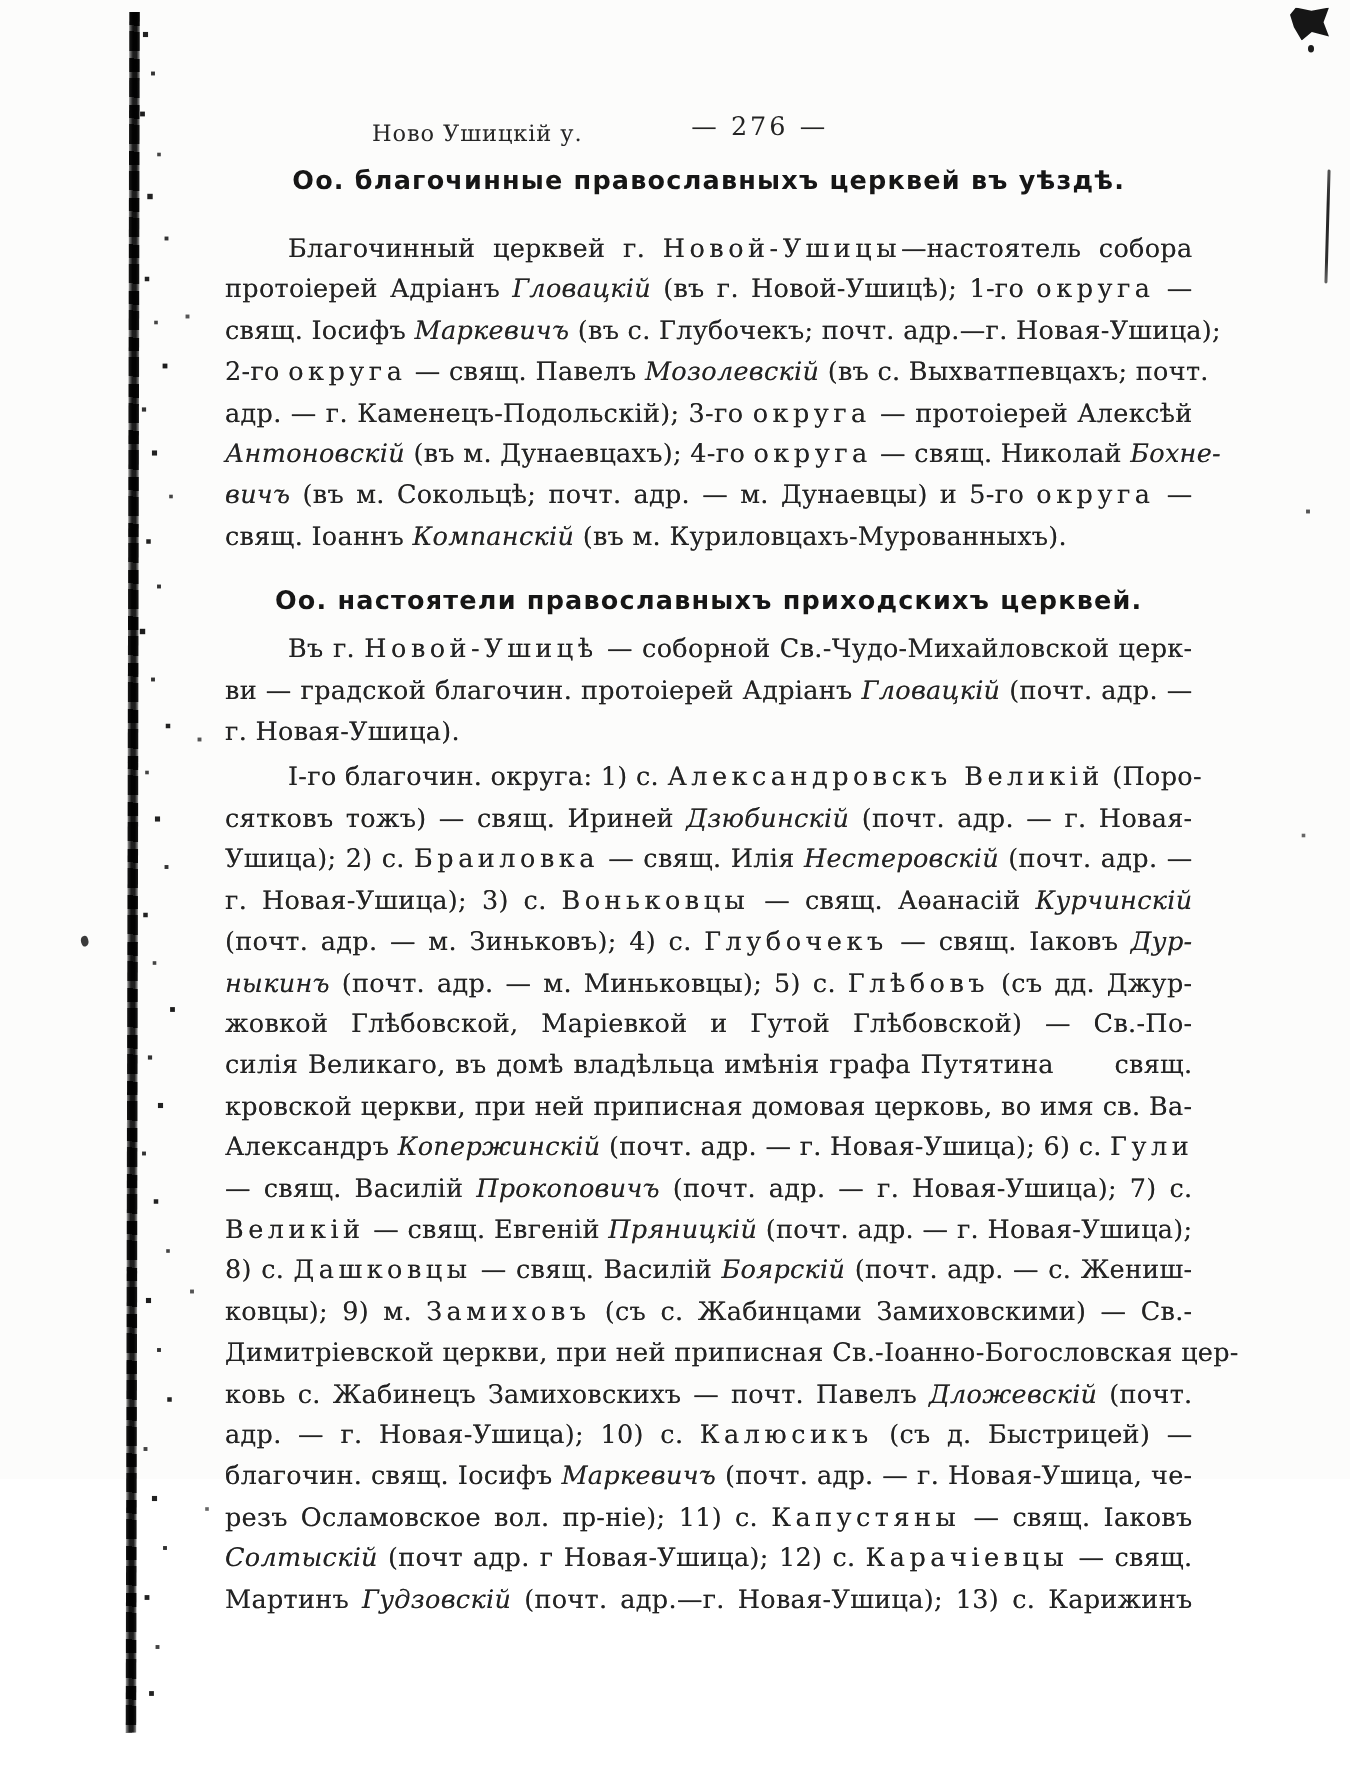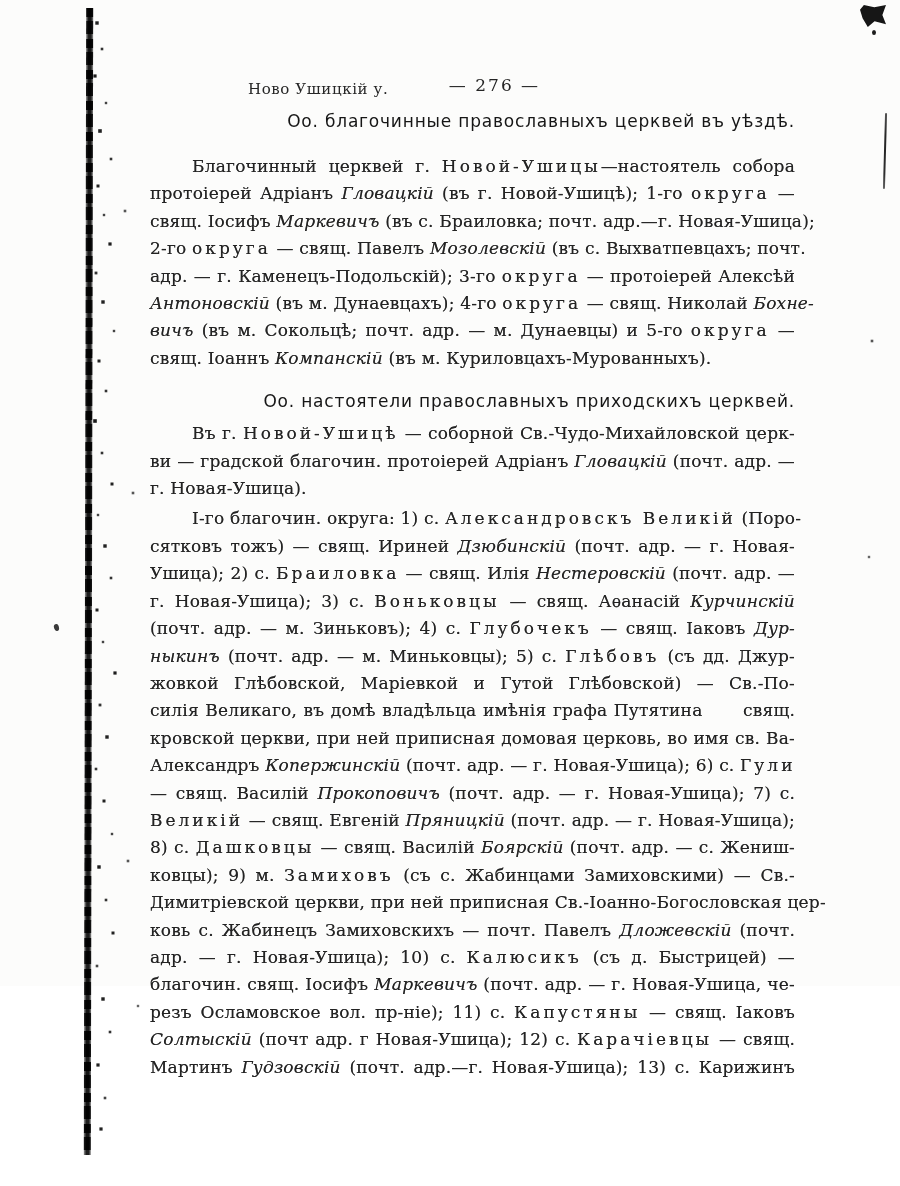--- a/index.html
+++ b/index.html
@@ -56,28 +56,28 @@
   }
   .margin-dot {
     position:absolute; left:54px; top:624px; width:5px; height:7px; background:#3a3a3a;
     border-radius:50% 40% 55% 45%; transform:rotate(-18deg);
   }
   .running-head {
     position:absolute; left:248px; top:80px;
     font-size:15px; letter-spacing:0.6px; color:#262626;
   }
   .page-number {
-    position:absolute; left:172px; top:75px; width:645px; text-align:center;
+    position:absolute; left:184px; top:75px; width:645px; text-align:center;
     font-size:17px; letter-spacing:2px; color:#242424;
   }
   .content { position:absolute; left:150px; top:108px; width:645px; }
   .h {
-    margin:0 0 18px 0; text-align:right;
+    margin:0 0 18px 0; text-align:center;
     font-family:"DejaVu Sans","Liberation Sans",sans-serif;
-    font-weight:normal; font-size:17px; letter-spacing:0.8px; color:#161616;
+    font-weight:bold; font-size:17px; letter-spacing:0.8px; color:#161616;
     line-height:27px;
   }
   .h2 { margin-top:16px; margin-bottom:5px; }
   .para { margin:0; }
   .p3 { margin-top:3px; }
   .para + .h2 { margin-top:16px; }
   .line {
     line-height:27.4px; font-size:17px; letter-spacing:0.2px;
     text-align:justify; text-align-last:justify;
     white-space:nowrap;
@@ -101,21 +101,21 @@
   <div class="margin-dot"></div>
 
   <div class="running-head">Ново Ушицкій у.</div>
   <div class="page-number">— 276 —</div>
 
   <div class="content">
     <h1 class="h">Оо. благочинные православныхъ церквей въ уѣздѣ.</h1>
     <div class="para">
         <div class="line ind"><span class="">Благочинный церквей г. </span><span class="sp">Новой-Ушицы</span><span class="">—настоятель собора</span></div>
         <div class="line"><span class="">протоіерей Адріанъ </span><span class="it">Гловацкій</span><span class=""> (въ г. Новой-Ушицѣ); 1-го </span><span class="sp">округа</span><span class=""> —</span></div>
-        <div class="line"><span class="">свящ. Іосифъ </span><span class="it">Маркевичъ</span><span class=""> (въ с. Браиловка; почт. адр.—г. Новая-Ушица);</span></div>
+        <div class="line"><span class="">свящ. Іосифъ </span><span class="it">Маркевичъ</span><span class=""> (въ с. Глубочекъ; почт. адр.—г. Новая-Ушица);</span></div>
         <div class="line"><span class="">2-го </span><span class="sp">округа</span><span class=""> — свящ. Павелъ </span><span class="it">Мозолевскій</span><span class=""> (въ с. Выхватпевцахъ; почт.</span></div>
         <div class="line"><span class="">адр. — г. Каменецъ-Подольскій); 3-го </span><span class="sp">округа</span><span class=""> — протоіерей Алексѣй</span></div>
         <div class="line"><span class="it">Антоновскій</span><span class=""> (въ м. Дунаевцахъ); 4-го </span><span class="sp">округа</span><span class=""> — свящ. Николай </span><span class="it">Бохне-</span></div>
         <div class="line"><span class="it">вичъ</span><span class=""> (въ м. Сокольцѣ; почт. адр. — м. Дунаевцы) и 5-го </span><span class="sp">округа</span><span class=""> —</span></div>
         <div class="line end"><span class="">свящ. Іоаннъ </span><span class="it">Компанскій</span><span class=""> (въ м. Куриловцахъ-Мурованныхъ).</span></div>
       </div>
 
     <h1 class="h h2">Оо. настоятели православныхъ приходскихъ церквей.</h1>
     <div class="para">
         <div class="line ind"><span class="">Въ г. </span><span class="sp">Новой-Ушицѣ</span><span class=""> — соборной Св.-Чудо-Михайловской церк-</span></div>

